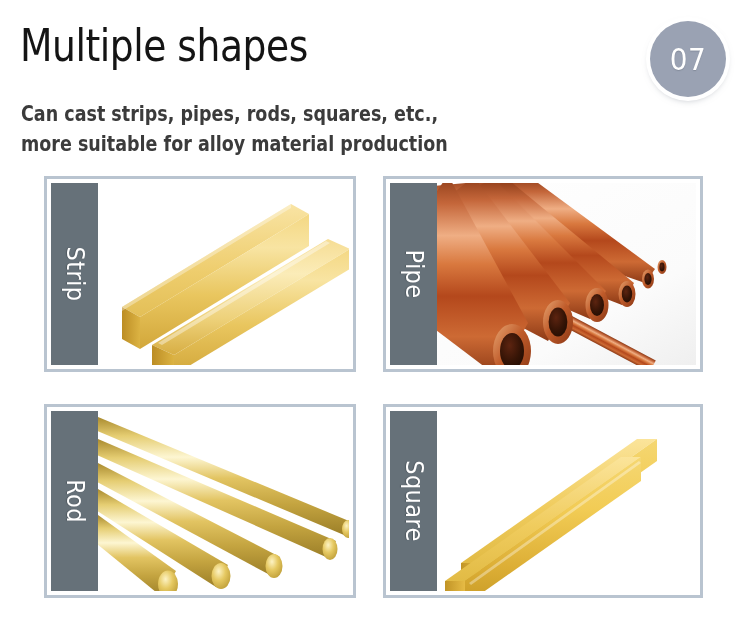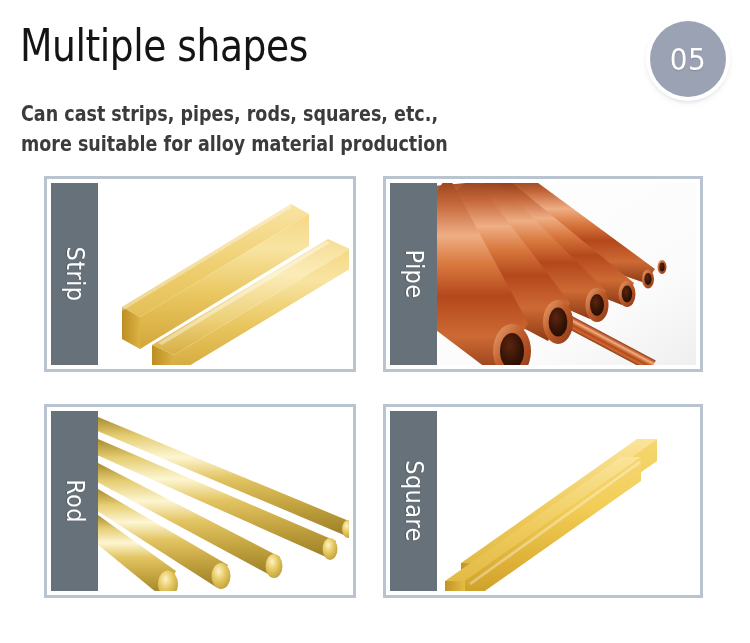--- a/index.html
+++ b/index.html
@@ -157,21 +157,21 @@
 <div class="header">
 
   <div class="page-title">Multiple shapes</div>
 
   <div class="subtitle">
     <span class="subtitle-line">Can cast strips, pipes, rods, squares, etc.,</span>
     <span class="subtitle-line">more suitable for alloy material production</span>
   </div>
 
   <div class="badge">
-    <span class="badge-number">05</span>
+    <span class="badge-number">07</span>
   </div>
 
 </div>
 
 <div class="grid">
 
   <div class="card card-r1c1">
     <div class="card-inner">
       <div class="photo offset">
         <svg width="265" height="188" viewBox="0 0 265 188">

